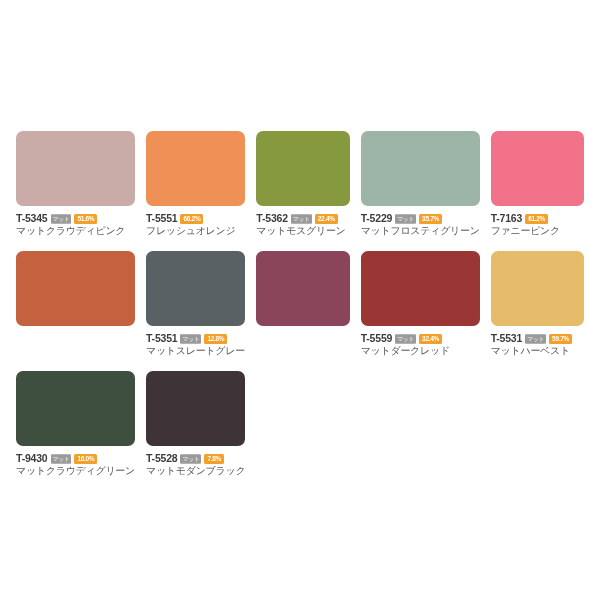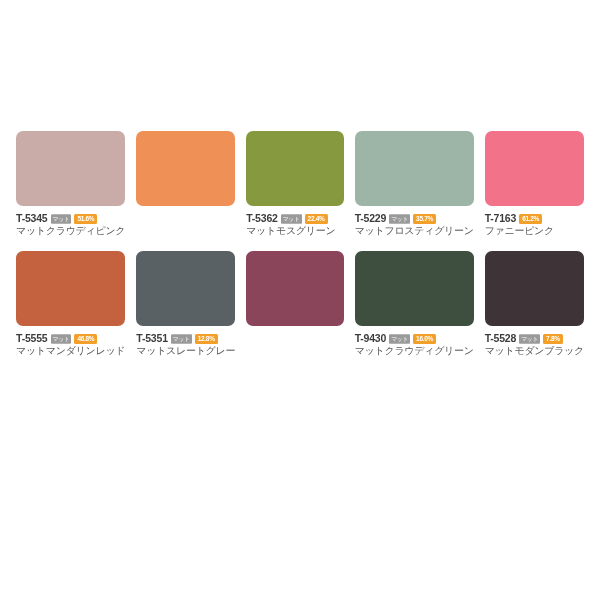--- a/index.html
+++ b/index.html
@@ -108,20 +108,27 @@
           <div class="swatch-codeline">
             <span class="swatch-code">T-5345</span>
             <span class="swatch-tag">マット</span>
             <span class="swatch-pct">51.6%</span>
           </div>
           <div class="swatch-name">マットクラウディピンク</div>
         </div>
       </div>
       <div class="swatch-cell">
         <div class="swatch-chip" style="background: rgb(239, 145, 87);"></div>
+        <div class="swatch-meta">
+          <div class="swatch-codeline">
+            <span class="swatch-code">T-5551</span>
+            <span class="swatch-pct">66.2%</span>
+          </div>
+          <div class="swatch-name">フレッシュオレンジ</div>
+        </div>
       </div>
       <div class="swatch-cell">
         <div class="swatch-chip" style="background: rgb(135, 153, 63);"></div>
         <div class="swatch-meta">
           <div class="swatch-codeline">
             <span class="swatch-code">T-5362</span>
             <span class="swatch-tag">マット</span>
             <span class="swatch-pct">22.4%</span>
           </div>
           <div class="swatch-name">マットモスグリーン</div>
@@ -143,42 +150,56 @@
         <div class="swatch-meta">
           <div class="swatch-codeline">
             <span class="swatch-code">T-7163</span>
             <span class="swatch-pct">61.2%</span>
           </div>
           <div class="swatch-name">ファニーピンク</div>
         </div>
       </div>
       <div class="swatch-cell">
         <div class="swatch-chip" style="background: rgb(196, 97, 63);"></div>
-        <div class="swatch-meta">
-          <div class="swatch-codeline">
-            <span class="swatch-code">T-5555</span>
-            <span class="swatch-tag">マット</span>
-            <span class="swatch-pct">46.8%</span>
-          </div>
-          <div class="swatch-name">マットマンダリンレッド</div>
-        </div>
       </div>
       <div class="swatch-cell">
         <div class="swatch-chip" style="background: rgb(89, 97, 101);"></div>
         <div class="swatch-meta">
           <div class="swatch-codeline">
             <span class="swatch-code">T-5351</span>
             <span class="swatch-tag">マット</span>
             <span class="swatch-pct">12.8%</span>
           </div>
           <div class="swatch-name">マットスレートグレー</div>
         </div>
       </div>
       <div class="swatch-cell">
         <div class="swatch-chip" style="background: rgb(139, 69, 91);"></div>
+      </div>
+      <div class="swatch-cell">
+        <div class="swatch-chip" style="background: rgb(154, 55, 52);"></div>
+        <div class="swatch-meta">
+          <div class="swatch-codeline">
+            <span class="swatch-code">T-5559</span>
+            <span class="swatch-tag">マット</span>
+            <span class="swatch-pct">32.4%</span>
+          </div>
+          <div class="swatch-name">マットダークレッド</div>
+        </div>
+      </div>
+      <div class="swatch-cell">
+        <div class="swatch-chip" style="background: rgb(229, 188, 106);"></div>
+        <div class="swatch-meta">
+          <div class="swatch-codeline">
+            <span class="swatch-code">T-5531</span>
+            <span class="swatch-tag">マット</span>
+            <span class="swatch-pct">59.7%</span>
+          </div>
+          <div class="swatch-name">マットハーベスト</div>
+        </div>
       </div>
       <div class="swatch-cell">
         <div class="swatch-chip" style="background: rgb(62, 78, 63);"></div>
         <div class="swatch-meta">
           <div class="swatch-codeline">
             <span class="swatch-code">T-9430</span>
             <span class="swatch-tag">マット</span>
             <span class="swatch-pct">16.0%</span>
           </div>
           <div class="swatch-name">マットクラウディグリーン</div>

